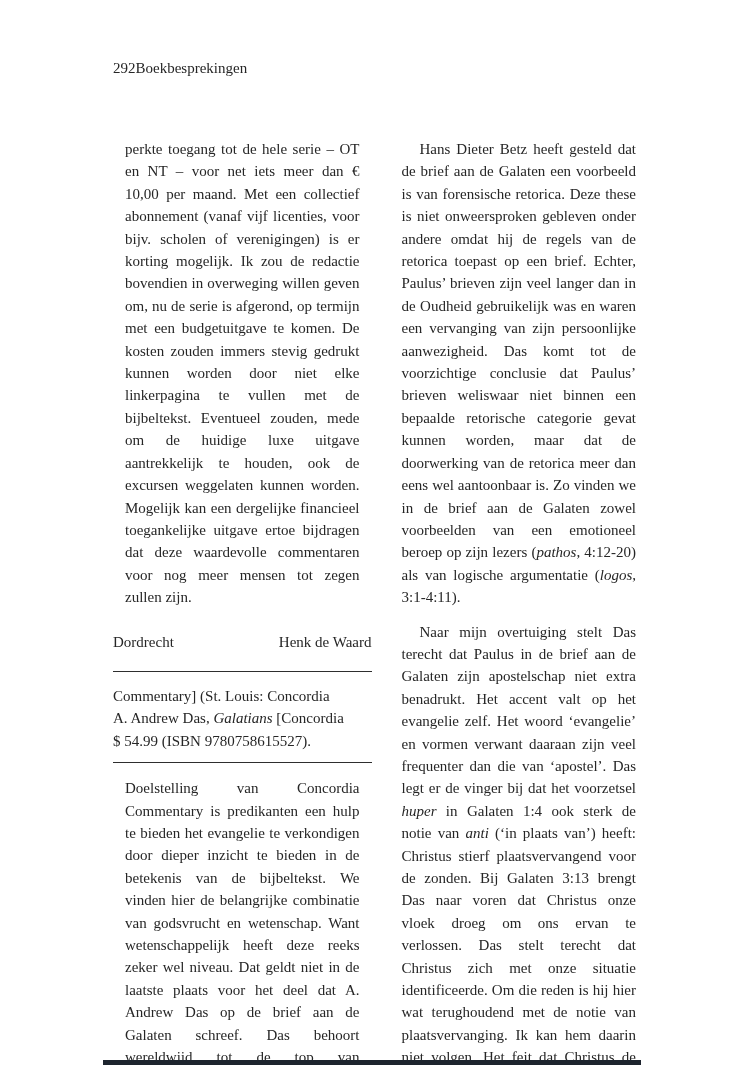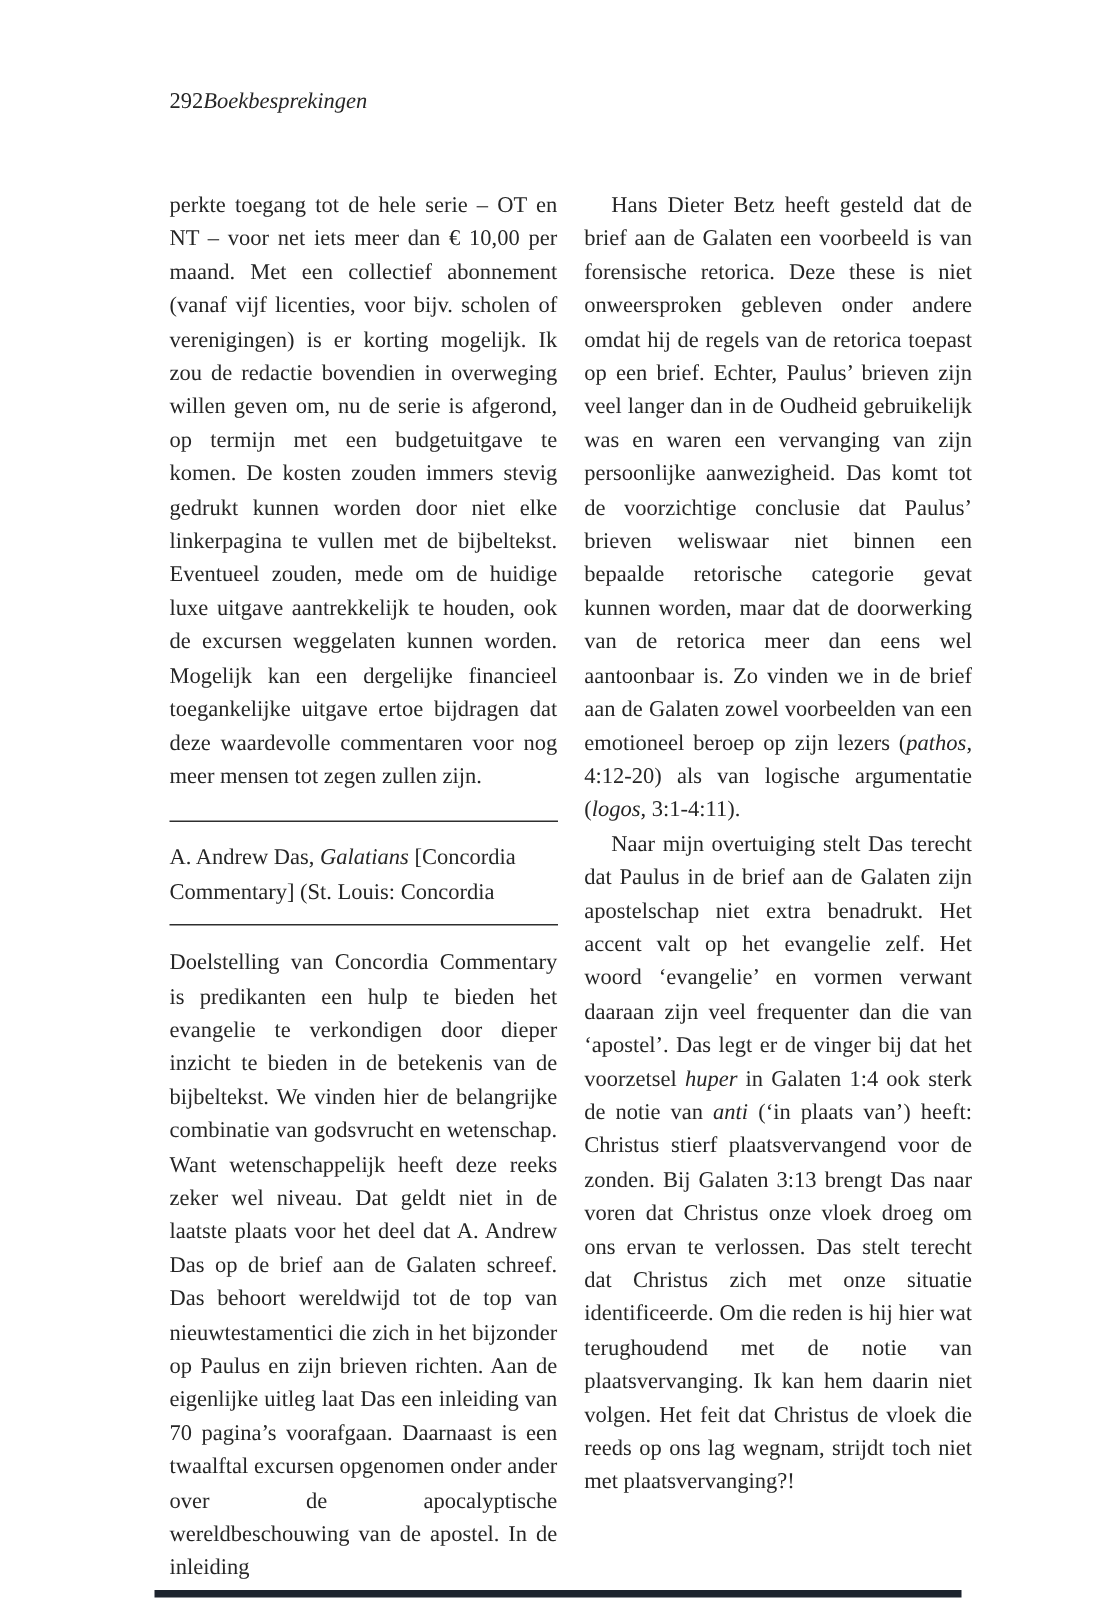--- a/index.html
+++ b/index.html
@@ -9,31 +9,31 @@
     font-family:"Liberation Serif","DejaVu Serif",serif;
     color:#262626;
     position:relative;
     overflow:hidden;
   }
   .page-header{
     position:absolute;top:60px;left:113px;right:90px;
     display:flex;justify-content:flex-start;align-items:baseline;
     font-size:15px;
   }
-  .running-head{font-style:italic;}
+  .running-head{}
   .columns{
     position:absolute;top:126px;left:113px;right:90px;
     display:flex;gap:18px;
   }
   .column{
     flex:1;min-width:0;
     font-size:15px;line-height:22.4px;
     text-align:justify;
   }
-  .para{margin:0;}
+  .para{margin:12px;}
   .para.indent{text-indent:18px;}
   .signature{
     display:flex;justify-content:space-between;
     margin-top:22px;
   }
   .rule{
     border:0;border-top:1.4px solid #2e2e2e;
     margin:18px 0 0 0;height:0;
   }
   .citation{
@@ -51,24 +51,29 @@
 <body>
 
 <div class="page-header">
   <span class="page-number">292</span>
   <span class="running-head">Boekbesprekingen</span>
 </div>
 
 <div class="columns">
   <div class="column">
       <p class="para"><span>perkte toegang tot de hele serie – OT en NT – voor net iets meer dan € 10,00 per maand. Met een collectief abonnement (vanaf vijf licenties, voor bijv. scholen of verenigingen) is er korting mogelijk. Ik zou de redactie bovendien in overweging willen geven om, nu de serie is afgerond, op termijn met een budgetuitgave te komen. De kosten zouden immers stevig gedrukt kunnen worden door niet elke linkerpagina te vullen met de bijbeltekst. Eventueel zouden, mede om de huidige luxe uitgave aantrekkelijk te houden, ook de excursen weggelaten kunnen worden. Mogelijk kan een dergelijke financieel toegankelijke uitgave ertoe bijdragen dat deze waardevolle commentaren voor nog meer mensen tot zegen zullen zijn.</span></p>
+      <div class="signature">
+        <span>Dordrecht</span>
+        <span>Henk de Waard</span>
+      </div>
       <div class="rule"></div>
       <div class="citation">
+        <div><span>Commentary] (St. Louis: Concordia</span></div>
         <div><span>A. Andrew Das, </span><i>Galatians</i><span> [Concordia</span></div>
-        <div><span>Commentary] (St. Louis: Concordia</span></div>
+        <div><span>$ 54.99 (ISBN 9780758615527).</span></div>
       </div>
       <div class="rule"></div>
       <p class="para"><span>Doelstelling van Concordia Commentary is predikanten een hulp te bieden het evangelie te verkondigen door dieper inzicht te bieden in de betekenis van de bijbeltekst. We vinden hier de belangrijke combinatie van godsvrucht en wetenschap. Want wetenschappelijk heeft deze reeks zeker wel niveau. Dat geldt niet in de laatste plaats voor het deel dat A. Andrew Das op de brief aan de Galaten schreef. Das behoort wereldwijd tot de top van nieuwtestamentici die zich in het bijzonder op Paulus en zijn brieven richten. Aan de eigenlijke uitleg laat Das een inleiding van 70 pagina’s voorafgaan. Daarnaast is een twaalftal excursen opgenomen onder ander over de apocalyptische wereldbeschouwing van de apostel. In de inleiding</span></p>
     </div>
   <div class="column">
       <p class="para indent"><span>Hans Dieter Betz heeft gesteld dat de brief aan de Galaten een voorbeeld is van forensische retorica. Deze these is niet onweersproken gebleven onder andere omdat hij de regels van de retorica toepast op een brief. Echter, Paulus’ brieven zijn veel langer dan in de Oudheid gebruikelijk was en waren een vervanging van zijn persoonlijke aanwezigheid. Das komt tot de voorzichtige conclusie dat Paulus’ brieven weliswaar niet binnen een bepaalde retorische categorie gevat kunnen worden, maar dat de doorwerking van de retorica meer dan eens wel aantoonbaar is. Zo vinden we in de brief aan de Galaten zowel voorbeelden van een emotioneel beroep op zijn lezers (</span><i>pathos</i><span>, 4:12-20) als van logische argumentatie (</span><i>logos</i><span>, 3:1-4:11).</span></p>
       <p class="para indent"><span>Naar mijn overtuiging stelt Das terecht dat Paulus in de brief aan de Galaten zijn apostelschap niet extra benadrukt. Het accent valt op het evangelie zelf. Het woord ‘evangelie’ en vormen verwant daaraan zijn veel frequenter dan die van ‘apostel’. Das legt er de vinger bij dat het voorzetsel </span><i>huper</i><span> in Galaten 1:4 ook sterk de notie van </span><i>anti</i><span> (‘in plaats van’) heeft: Christus stierf plaatsvervangend voor de zonden. Bij Galaten 3:13 brengt Das naar voren dat Christus onze vloek droeg om ons ervan te verlossen. Das stelt terecht dat Christus zich met onze situatie identificeerde. Om die reden is hij hier wat terughoudend met de notie van plaatsvervanging. Ik kan hem daarin niet volgen. Het feit dat Christus de vloek die reeds op ons lag wegnam, strijdt toch niet met plaatsvervanging?!</span></p>
     </div>
 </div>
 

